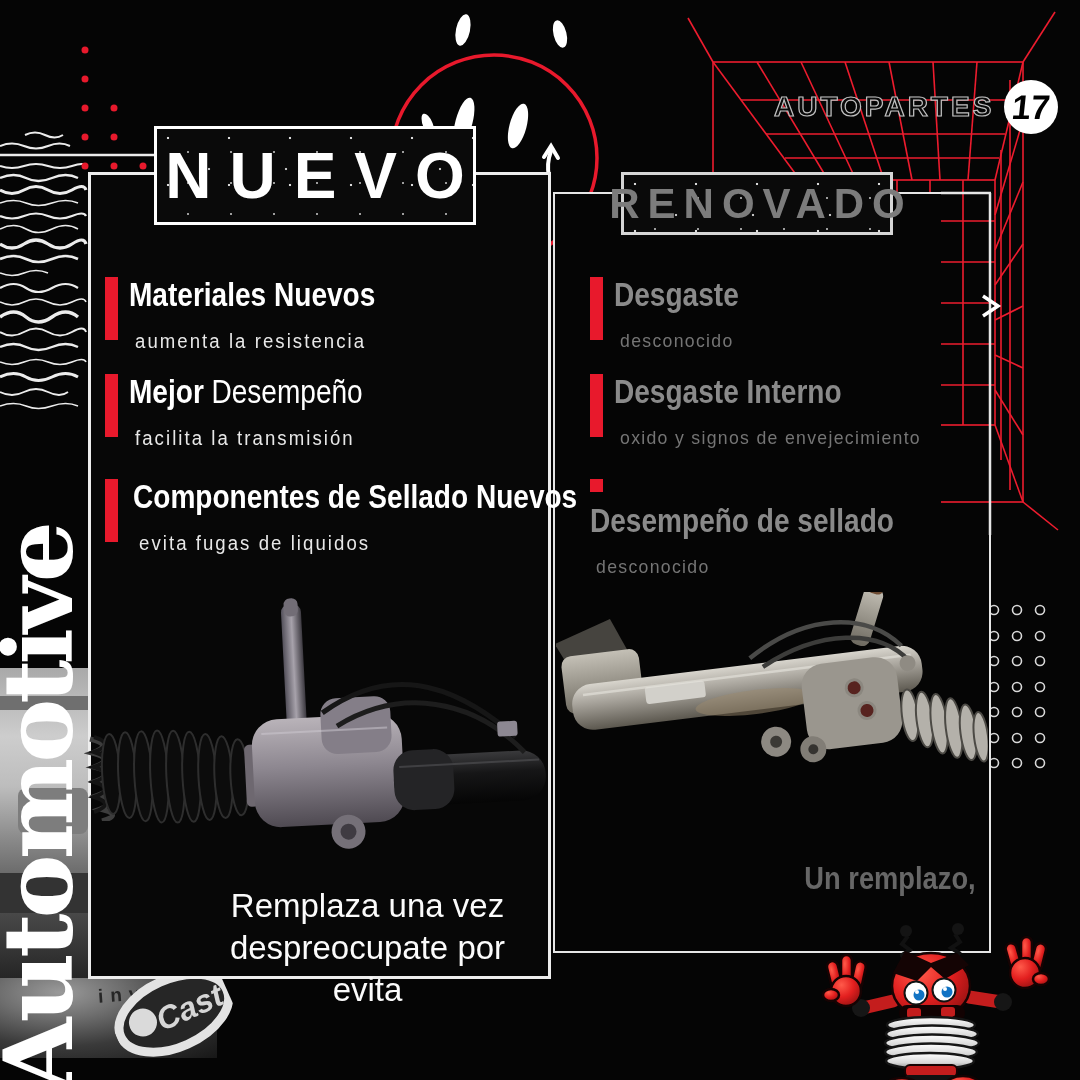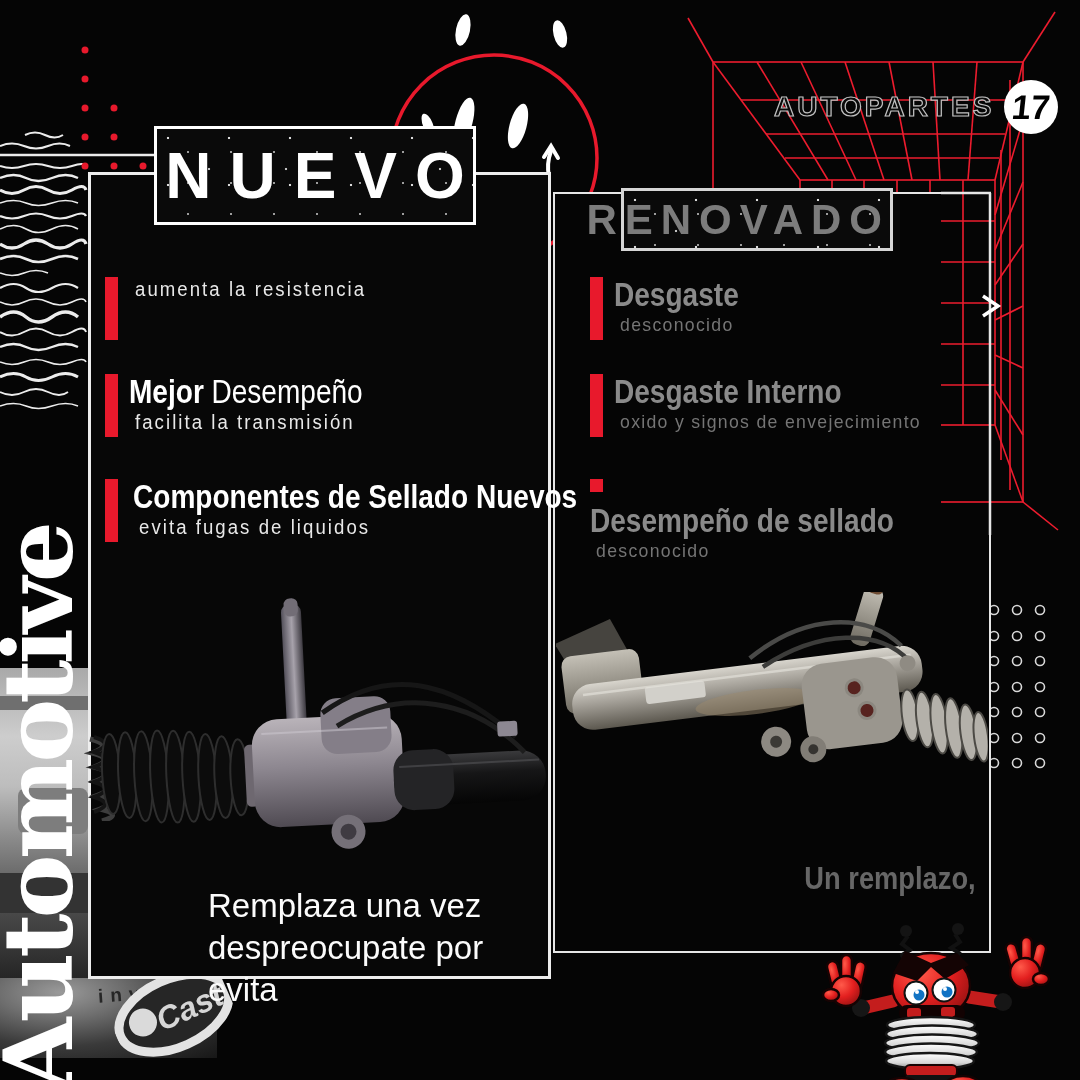--- a/index.html
+++ b/index.html
@@ -33,39 +33,39 @@
   
   .speckle{background-color:#0a0a0a;background-image:
     radial-gradient(circle at 11px 9px ,rgba(255,255,255,.85) 0 1px,transparent 1.6px),
     radial-gradient(circle at 31px 23px,rgba(255,255,255,.6) 0 1px,transparent 1.5px),
     radial-gradient(circle at 52px 40px,rgba(255,255,255,.75) 0 1px,transparent 1.6px);
     background-size:61px 47px,43px 31px,77px 59px;}
   .box-nuevo{left:154px;top:126px;width:322px;height:99px;border:3px solid #fff;
     z-index:6;display:flex;align-items:center;justify-content:center;box-sizing:border-box;}
   .box-nuevo .t{color:#fff;font-size:64px;font-weight:700;letter-spacing:18px;padding-left:18px;}
   .box-renovado{left:621px;top:172px;width:272px;height:63px;border:3px solid #d6d6d6;
-    z-index:6;display:flex;align-items:center;justify-content:flex-end;box-sizing:border-box;margin-top:16px;}
+    z-index:6;display:flex;align-items:center;justify-content:center;box-sizing:border-box;}
   .box-renovado .t{color:#7c7c7c;font-size:42px;font-weight:700;letter-spacing:8px;padding-left:8px;}
 
   
   .item{display:flex;gap:11px;z-index:4;}
   .bar{width:13px;height:63px;background:#e8192c;flex:0 0 13px;}
   .item .txt{padding-top:0;}
   .title{font-weight:700;font-size:33px;line-height:36px;white-space:nowrap;}
   .title .rest{font-weight:400;margin-left:9px;}
-  .sub{margin-top:1px;padding-left:6px;font-size:20px;letter-spacing:2.2px;white-space:nowrap;}
+  .sub{margin-top:17px;padding-left:6px;font-size:20px;letter-spacing:2.2px;white-space:nowrap;}
   .left-col .title{color:#fff;}
   .left-col .sub{color:#e8e8e8;}
   .right-col .title{color:#8a8a8a;}
   .right-col .sub{color:#757575;font-size:19px;letter-spacing:1.4px;}
   .cond{display:inline-block;transform:scaleX(.85);transform-origin:0 50%;white-space:nowrap;}
   .subcond{display:inline-block;transform:scaleX(.93);transform-origin:0 50%;}
 
   
-  .tag-left{left:208px;top:885px;width:335px;text-align:left;color:#fbfbfb;
+  .tag-left{left:200px;top:885px;width:335px;text-align:center;color:#fbfbfb;
     font-size:33px;line-height:42px;z-index:6;}
   .tag-right{left:700px;top:858px;width:276px;text-align:right;color:#676767;
     font-weight:700;font-size:31px;line-height:41px;z-index:6;}
   .condR{display:inline-block;transform:scaleX(.88);transform-origin:100% 50%;white-space:nowrap;}
 
   
   .brand{left:762px;top:80px;z-index:7;display:flex;align-items:center;gap:10px;margin-left:12px;}
   .brand .name{color:#0a0a0a;font-size:28px;font-weight:700;letter-spacing:3px;
     -webkit-text-stroke:1.2px #bfbfbf;text-shadow:0 0 1px #9a9a9a;}
   .brand .circle{width:54px;height:54px;border-radius:50%;background:#fff;
@@ -252,20 +252,21 @@
   <div class="abs box-nuevo speckle">
     <span class="t">NUEVO</span>
   </div>
   <div class="abs box-renovado speckle">
     <span class="t">RENOVADO</span>
   </div>
 
   <div class="abs item left-col" style="left:105px;top:277px;">
     <div class="bar"></div>
     <div class="txt">
+      <div class="title"><span class="cond"><span>Materiales Nuevos</span><span class="rest"></span></span></div>
       <div class="sub"><span class="subcond">aumenta la resistencia</span></div>
     </div>
   </div>
   <div class="abs item left-col" style="left:105px;top:374px;">
     <div class="bar"></div>
     <div class="txt">
       <div class="title"><span class="cond"><span>Mejor</span><span class="rest">Desempeño</span></span></div>
       <div class="sub"><span class="subcond">facilita la transmisión</span></div>
     </div>
   </div>

